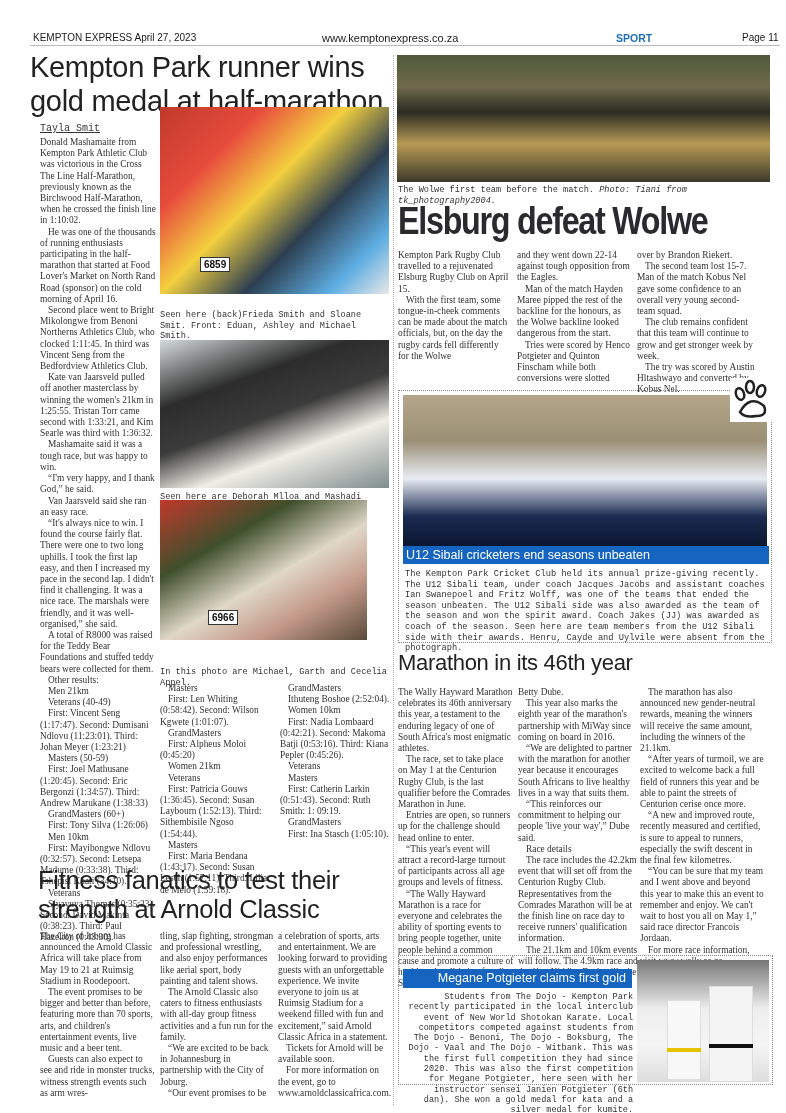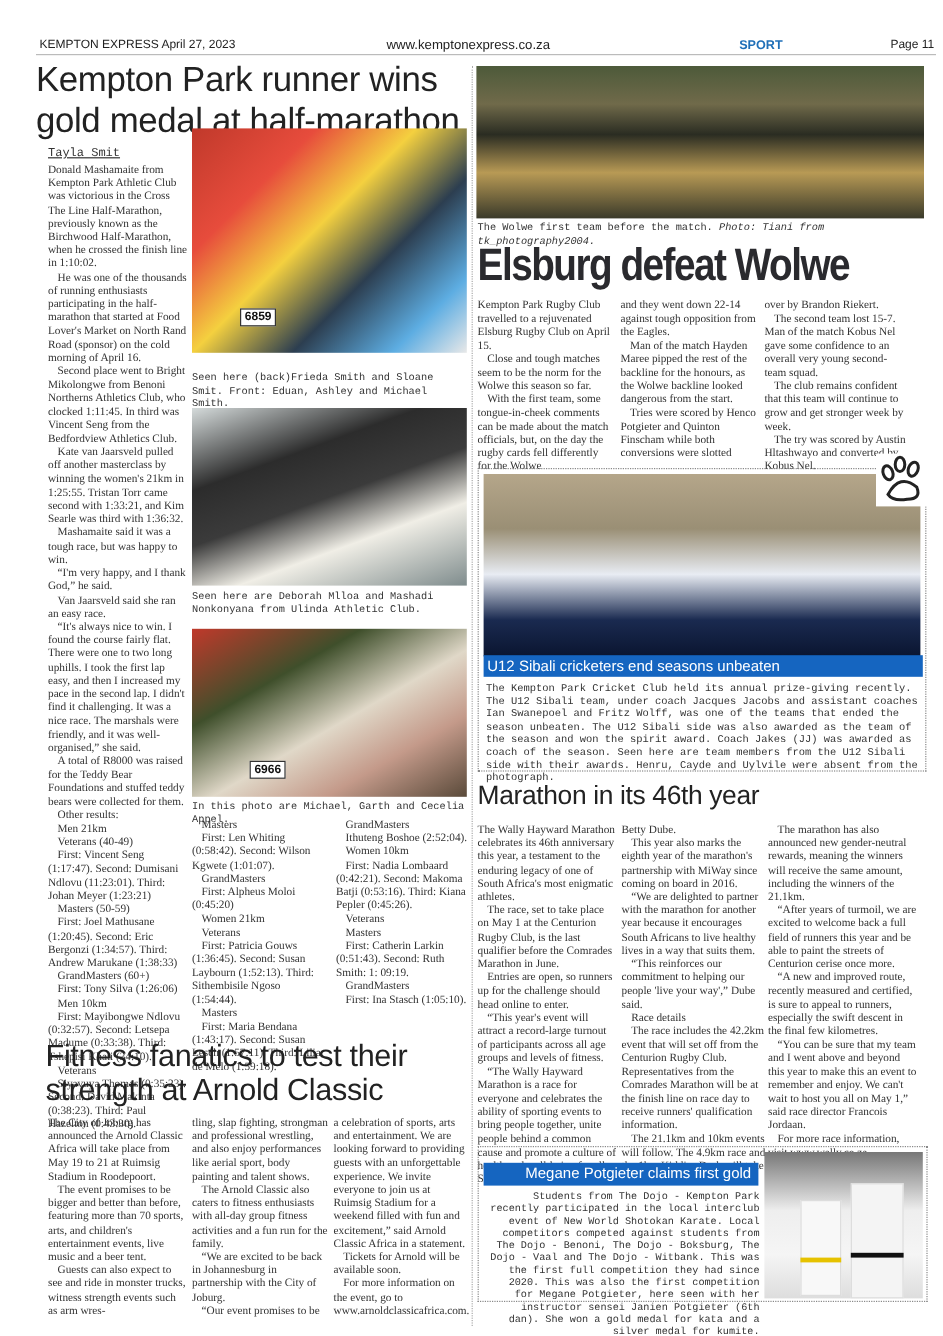--- a/index.html
+++ b/index.html
@@ -67,21 +67,21 @@
 </div>
 
 <div class="abs photo ph-runners1" style="left:160px;top:107px;width:229px;height:187px">
   <div class="abs" style="left:40px;top:150px;background:#fff;color:#111;font:bold 10px 'Liberation Sans',sans-serif;padding:1px 3px;border:1px solid #333">6859</div>
 </div>
 <div class="abs caption" style="left:160px;top:310px;width:232px">Seen here (back)Frieda Smith and  Sloane Smit. Front: Eduan, Ashley and Michael Smith.</div>
 
 <div class="abs photo ph-runners2" style="left:160px;top:340px;width:229px;height:148px"></div>
 <div class="abs caption" style="left:160px;top:492px;width:232px">Seen here are Deborah Mlloa and Mashadi Nonkonyana from Ulinda Athletic Club.</div>
 
-<div class="abs photo ph-runners3" style="left:160px;top:524px;width:229px;height:140px">
+<div class="abs photo ph-runners3" style="left:160px;top:500px;width:207px;height:140px">
   <div class="abs" style="left:48px;top:110px;background:#fff;color:#111;font:bold 10px 'Liberation Sans',sans-serif;padding:1px 3px;border:1px solid #333">6966</div>
 </div>
 <div class="abs caption" style="left:160px;top:667px;width:232px">In this photo are Michael, Garth and Cecelia Appel.</div>
 
 <div class="col body" style="left:160px;top:683px;width:112px">
   <p>Masters</p>
   <p>First: Len Whiting (0:58:42). Second: Wilson Kgwete (1:01:07).</p>
   <p>GrandMasters</p>
   <p>First: Alpheus Moloi (0:45:20)</p>
   <p>Women 21km</p>
@@ -105,21 +105,20 @@
 <div class="abs vline" style="left:393px;top:55px;height:1050px"></div>
 
 <div class="abs photo ph-rugby" style="left:397px;top:55px;width:373px;height:127px"></div>
 <div class="abs caption" style="left:398px;top:185px;width:380px">
   <span>The Wolwe first team before the match. </span><span style="font-style:italic">Photo: Tiani from tk_photography2004.</span>
 </div>
 <div class="abs" style="left:398px;top:198px;font-family:'Liberation Sans',sans-serif;font-weight:bold;font-size:38px;line-height:46px;color:#2a2a2e;letter-spacing:-1.5px;transform:scaleX(0.85);transform-origin:left">Elsburg defeat Wolwe</div>
 
 <div class="col body" style="left:398px;top:250px;width:113px">
   <p class="ni">Kempton Park Rugby Club travelled to a rejuvenated Elsburg Rugby Club on April 15.</p>
-  <p>Close and tough matches seem to be the norm for the Wolwe this season so far.</p>
   <p>With the first team, some tongue-in-cheek comments can be made about the match officials, but, on the day the rugby cards fell differently for the Wolwe</p>
 </div>
 <div class="col body" style="left:517px;top:250px;width:113px">
   <p class="ni">and they went down 22-14 against tough opposition from the Eagles.</p>
   <p>Man of the match Hayden Maree pipped the rest of the backline for the honours, as the Wolwe backline looked dangerous from the start.</p>
   <p>Tries were scored by Henco Potgieter and Quinton Finscham while both conversions were slotted</p>
 </div>
 <div class="col body" style="left:637px;top:250px;width:118px">
   <p class="ni">over by Brandon Riekert.</p>
   <p>The second team lost 15-7. Man of the match Kobus Nel gave some confidence to an overall very young second-team squad.</p>

